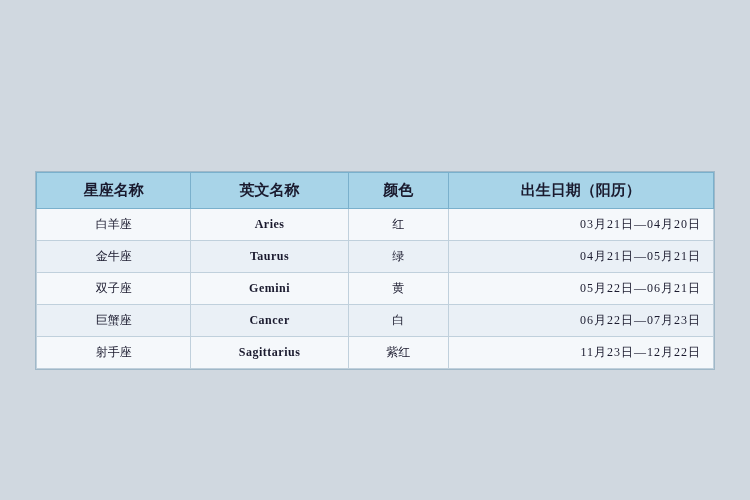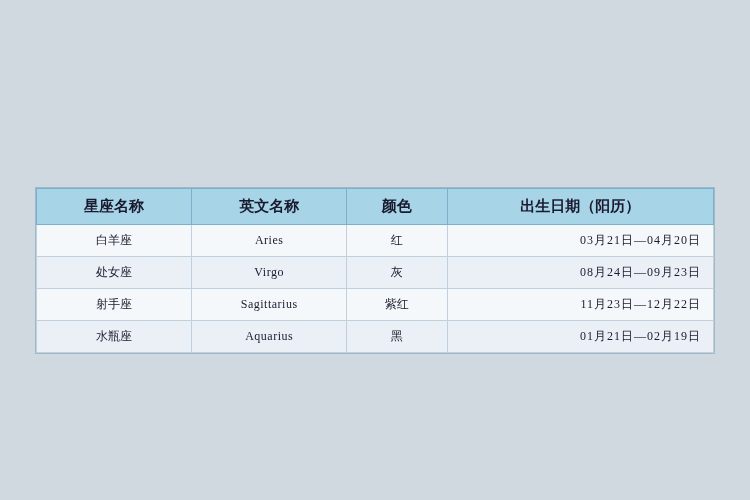--- a/index.html
+++ b/index.html
@@ -56,20 +56,21 @@
       border: 1px solid #c0d0dc;
       padding: 7px 12px;
       text-align: center;
       font-size: 12px;
       color: #1a1a2e;
     }
 
     tbody td:nth-child(2) {
       font-style: normal;
       letter-spacing: 0.5px;
+      font-weight: bold;
     }
 
     tbody td:last-child {
       letter-spacing: 1px;
       text-align: right;
     }
   </style>
 </head>
 <body>
 
@@ -84,32 +85,38 @@
       </tr>
     </thead>
     <tbody id="table-body">
     <tr>
           <td>白羊座</td>
           <td>Aries</td>
           <td>红</td>
           <td>03月21日—04月20日</td>
         </tr>
         <tr>
-          <td>处女座</td>
-          <td>Virgo</td>
-          <td>灰</td>
-          <td>08月24日—09月23日</td>
+          <td>金牛座</td>
+          <td>Taurus</td>
+          <td>绿</td>
+          <td>04月21日—05月21日</td>
+        </tr>
+        <tr>
+          <td>双子座</td>
+          <td>Gemini</td>
+          <td>黄</td>
+          <td>05月22日—06月21日</td>
+        </tr>
+        <tr>
+          <td>巨蟹座</td>
+          <td>Cancer</td>
+          <td>白</td>
+          <td>06月22日—07月23日</td>
         </tr>
         <tr>
           <td>射手座</td>
           <td>Sagittarius</td>
           <td>紫红</td>
           <td>11月23日—12月22日</td>
         </tr>
-        <tr>
-          <td>水瓶座</td>
-          <td>Aquarius</td>
-          <td>黑</td>
-          <td>01月21日—02月19日</td>
-        </tr>
       </tbody>
   </table>
 </div>
 
 </body></html>

